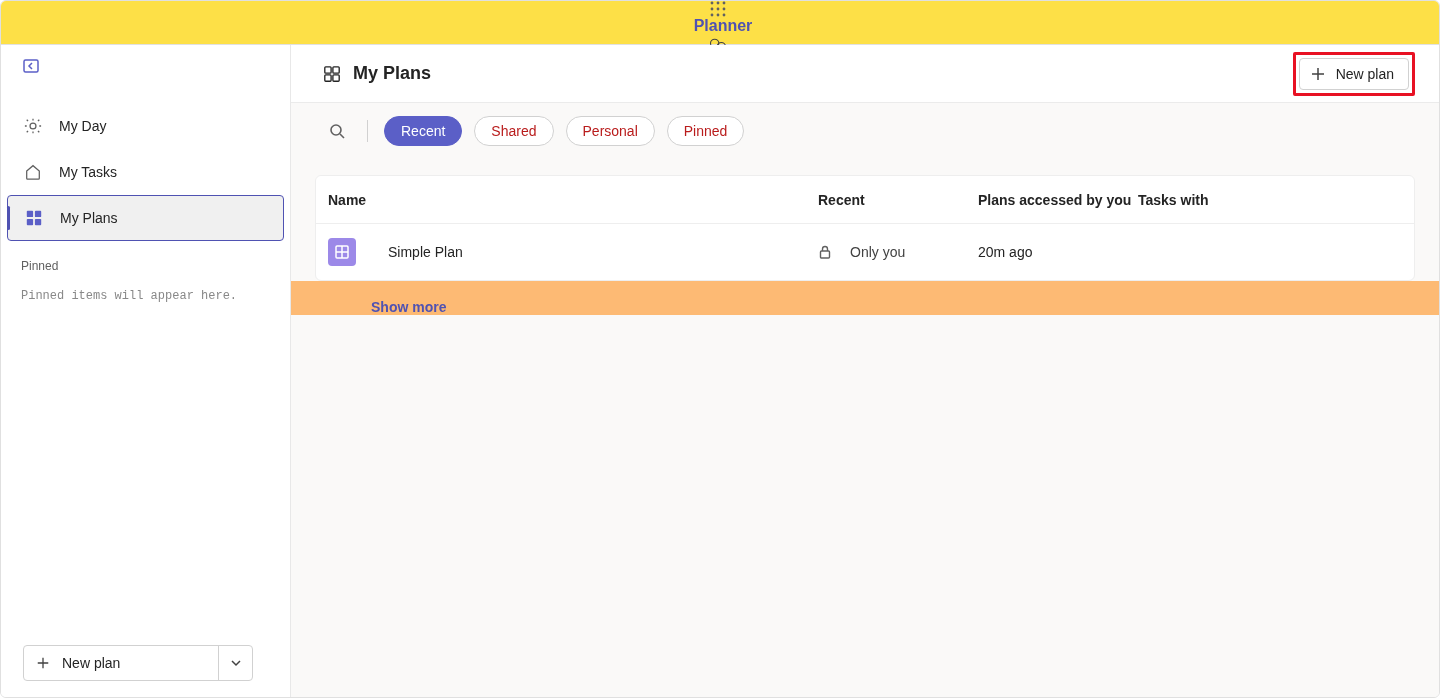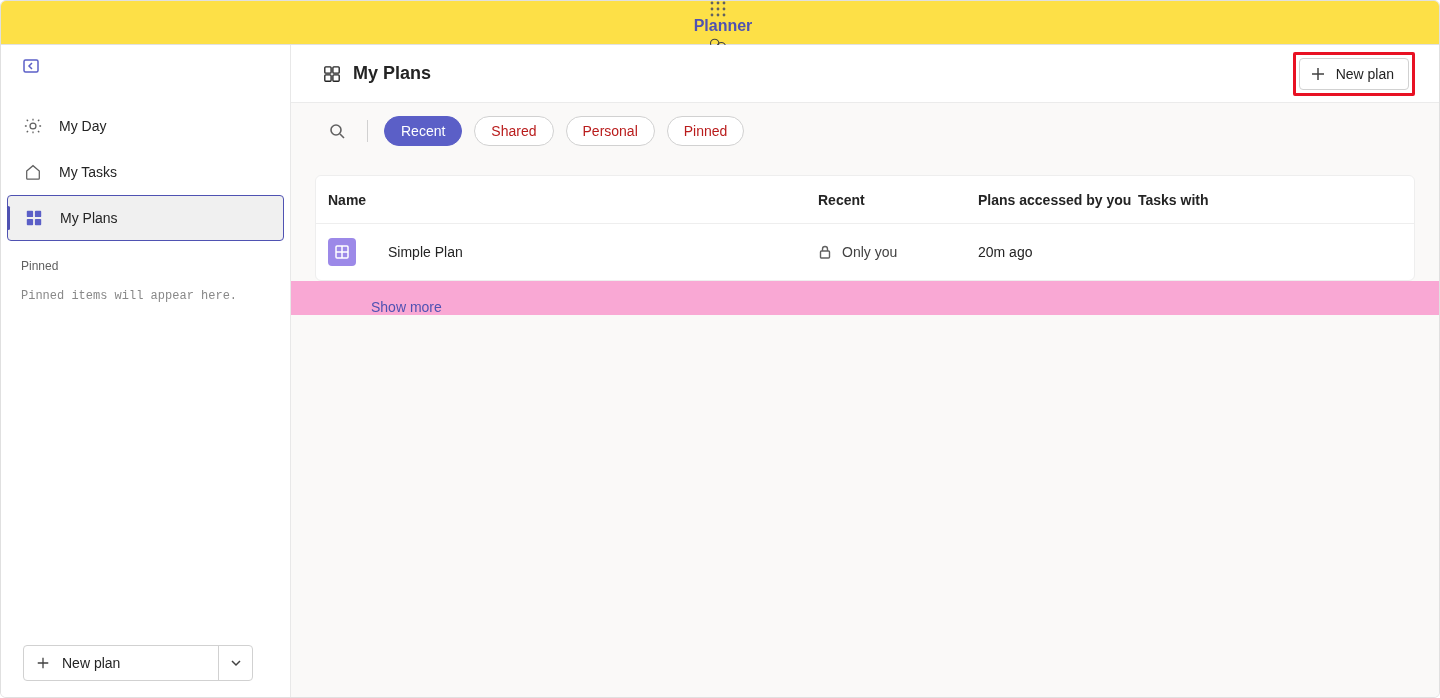--- a/index.html
+++ b/index.html
@@ -203,28 +203,29 @@
     .plans-head .col-name { grid-column: 1 / span 2; padding-left: 0; }
     .plan-icon {
       width: 28px; height: 28px;
       background: #9c89e8;
       border-radius: 4px;
       display:flex; align-items:center; justify-content:center;
       margin-left: 0;
     }
     .plan-icon svg { width:16px; height:16px; stroke:#fff; fill:none; stroke-width:1.5; }
     .plans-row { font-size: 14px; color:#242424; cursor:pointer; }
-    .privacy-cell { display:flex; align-items:center; gap:10px; color:#424242; }
+    .privacy-cell { display:flex; align-items:center; gap:18px; color:#424242; }
     .privacy-cell svg { width:14px; height:14px; stroke:#616161; fill:none; stroke-width:1.4;}
     .show-more {
       padding: 18px 24px 0 80px;
       color: #4f52b2;
       font-size: 14px;
       cursor: pointer;
-      background:#f9a8d4;
+      background:#fdba74;
+      font-weight:bold;
     }
   </style>
 </head>
 <body>
 
 <div class="topbar">
   <div class="waffle">
     <svg viewBox="0 0 16 16">
         <circle cx="2" cy="2" r="1.4"></circle>
         <circle cx="8" cy="2" r="1.4"></circle>

